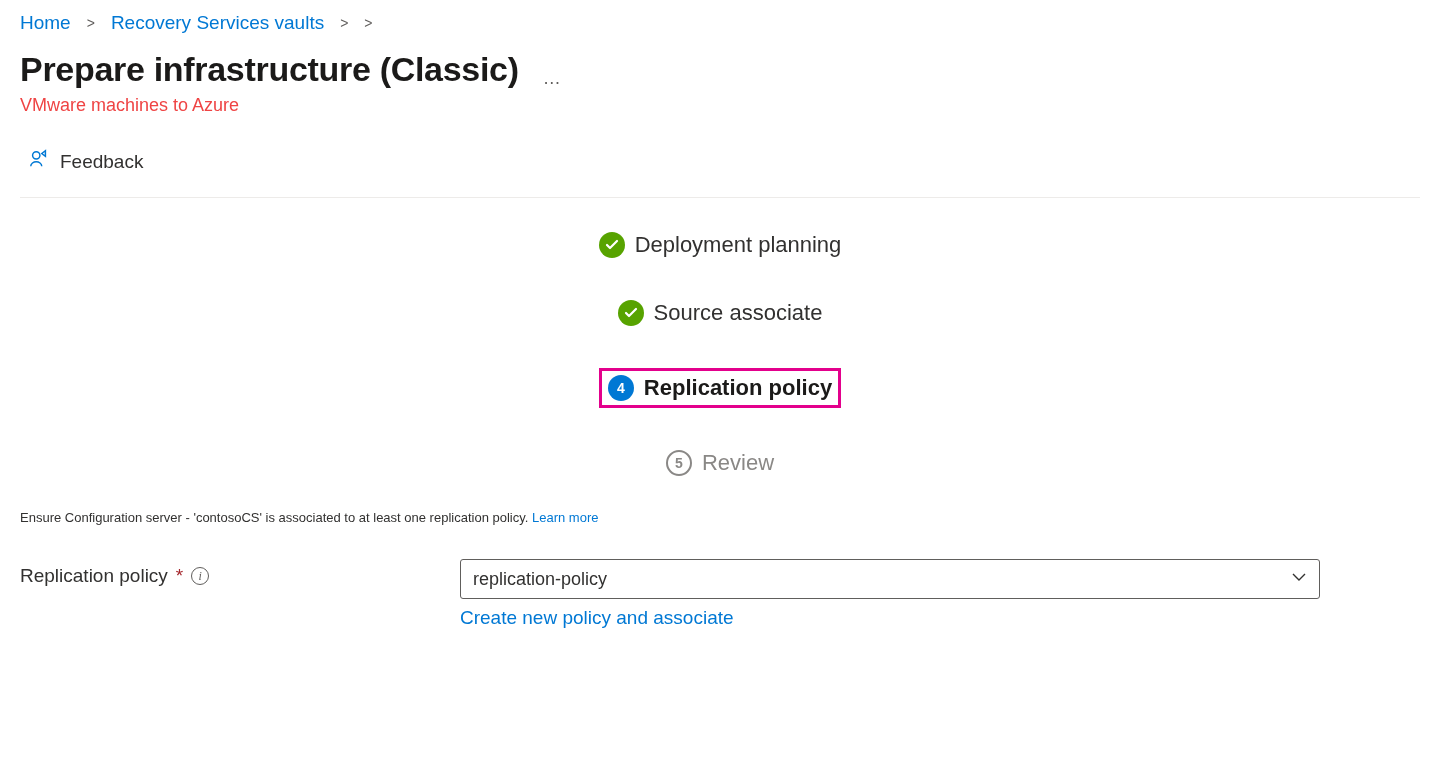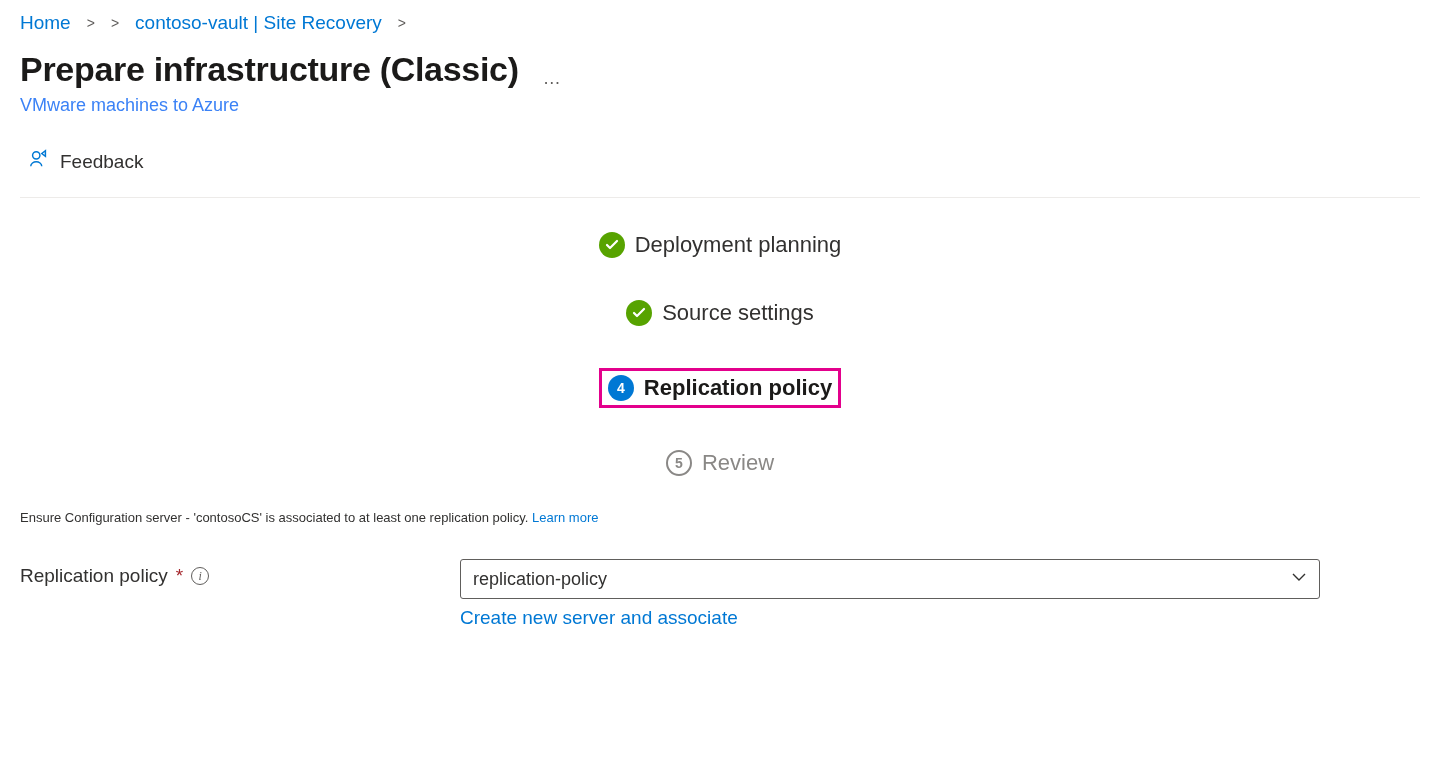--- a/index.html
+++ b/index.html
@@ -38,21 +38,21 @@
     letter-spacing: -0.3px;
   }
   .more-icon {
     color: #605e5c;
     font-size: 18px;
     cursor: pointer;
     letter-spacing: 1px;
   }
   .subtitle {
     font-size: 18px;
-    color: #3b82f6;
+    color: #ef4444;
     margin-top: 6px;
     margin-bottom: 28px;
   }
   .toolbar {
     display: flex;
     align-items: center;
     padding-bottom: 18px;
     border-bottom: 1px solid #edebe9;
     margin-bottom: 34px;
   }
@@ -151,22 +151,22 @@
     text-decoration: none;
     cursor: pointer;
   }
 </style>
 </head>
 <body>
 
 <nav class="breadcrumb">
   <a>Home</a>
   <span class="sep">&gt;</span>
+  <a>Recovery Services vaults</a>
   <span class="sep">&gt;</span>
-  <a>contoso-vault | Site Recovery</a>
   <span class="sep">&gt;</span>
 </nav>
 
 <div class="page-title-row">
   <h1 class="page-title">Prepare infrastructure (Classic)</h1>
   <span class="more-icon">…</span>
 </div>
 <div class="subtitle">VMware machines to Azure</div>
 
 <div class="toolbar">
@@ -190,21 +190,21 @@
         </svg>
     </span>
     <span>Deployment planning</span>
   </div>
   <div class="step">
     <span class="check-circle">
       <svg viewBox="0 0 16 16">
           <path d="M3 8l3 3 7-7" stroke="#fff" stroke-width="2.2" fill="none" stroke-linecap="round" stroke-linejoin="round"></path>
         </svg>
     </span>
-    <span>Source settings</span>
+    <span>Source associate</span>
   </div>
   <div class="step highlight">
     <span class="num-circle active">4</span>
     <span>Replication policy</span>
   </div>
   <div class="step inactive">
     <span class="num-circle outline">5</span>
     <span>Review</span>
   </div>
 </div>
@@ -222,15 +222,15 @@
   </div>
   <div class="form-input-col">
     <div class="dropdown">
       <span>replication-policy</span>
       <span class="chevron">
         <svg viewBox="0 0 16 16">
             <path d="M2 5l6 6 6-6" stroke="#323130" stroke-width="1.4" fill="none"></path>
           </svg>
       </span>
     </div>
-    <a class="create-link">Create new server and associate</a>
+    <a class="create-link">Create new policy and associate</a>
   </div>
 </div>
 
 </body></html>

